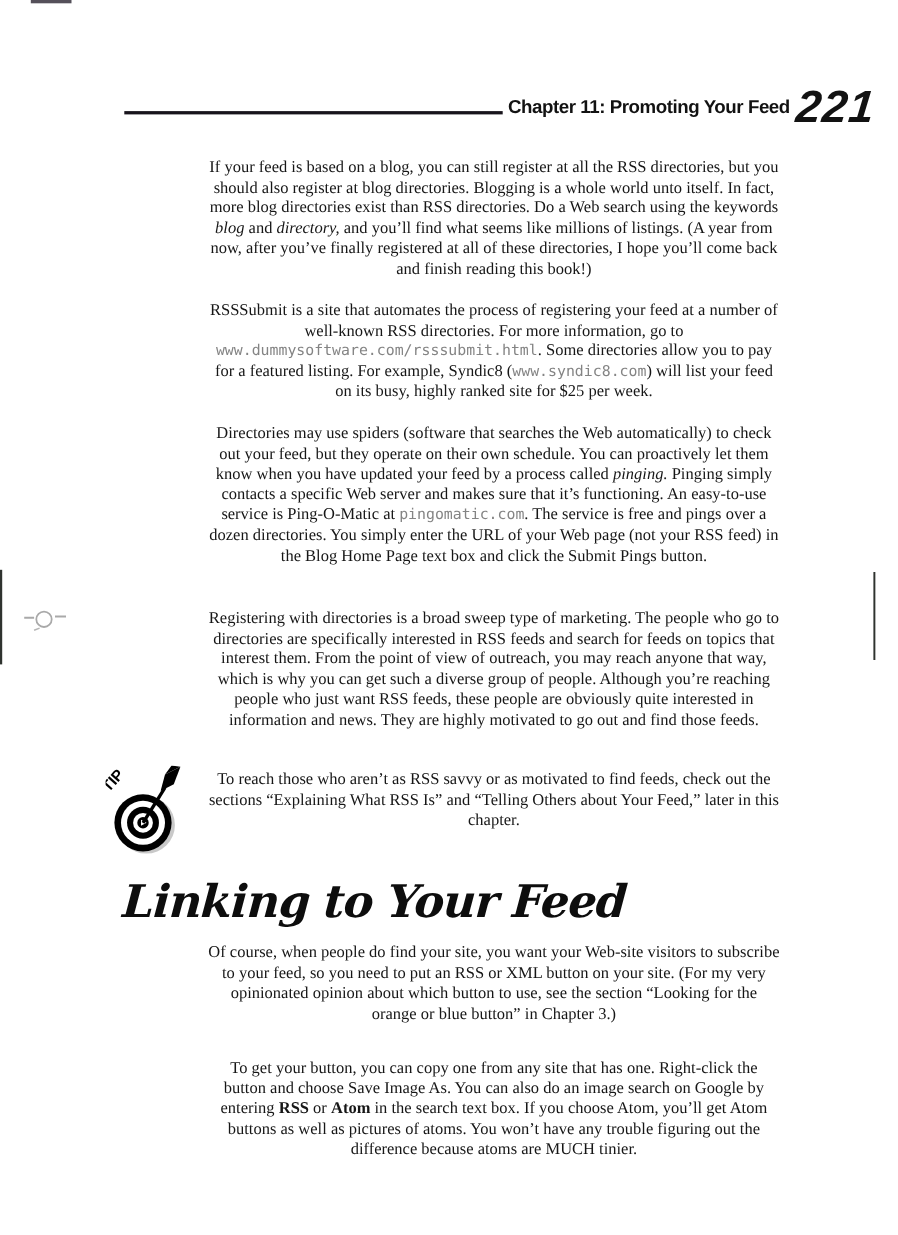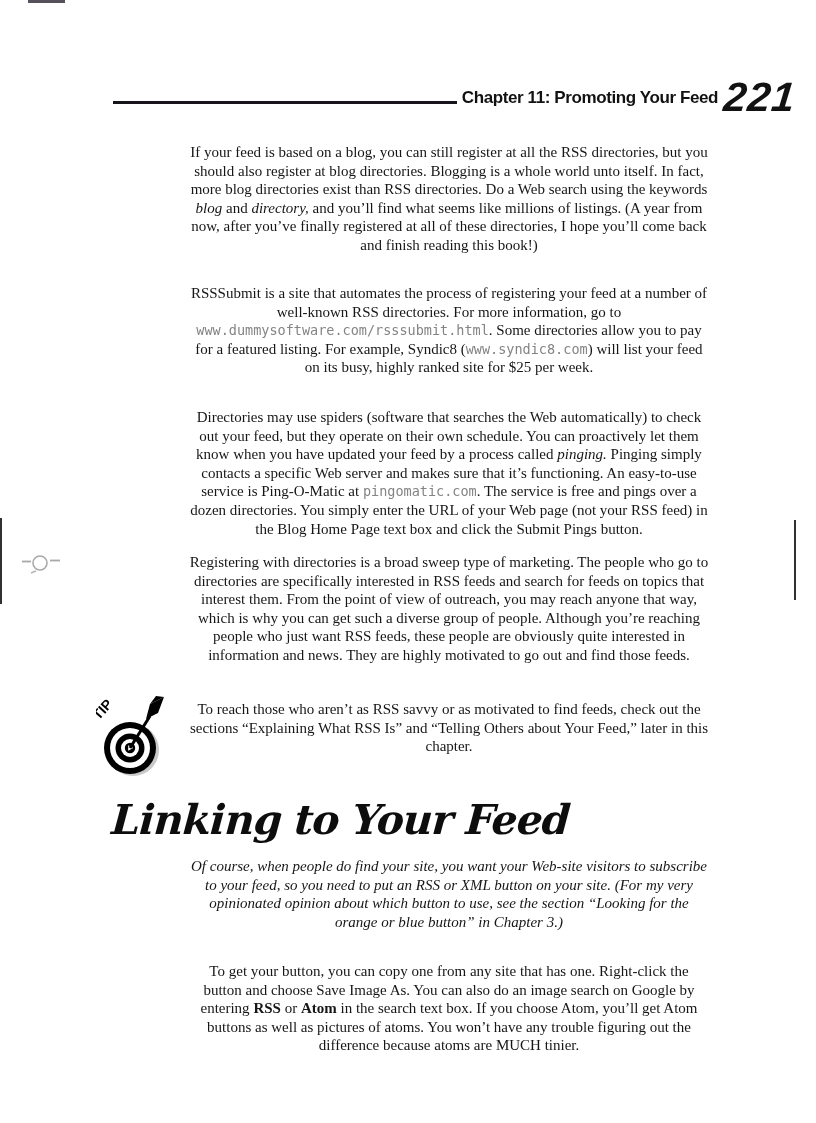--- a/index.html
+++ b/index.html
@@ -42,25 +42,25 @@
     transform: skewX(-6deg);
   }
 
   
   .para {
     position: absolute; left: 189px; width: 520px;
     font-size: 15px; line-height: 18.6px; color: #161616;
     text-align: center;
   }
   .para.p1  { top: 143px; }
-  .para.p2  { top: 273px; margin-top: 11px; }
-  .para.p3  { top: 408px; }
+  .para.p2  { top: 273px; }
+  .para.p3  { top: 385px; }
   .para.p4  { top: 553px; }
   .para.tip { top: 700px; }
-  .para.p5  { top: 857px; font-style: italic; }
+  .para.p5  { top: 857px; }
   .para.p6  { top: 962px; }
 
   .run-i { font-style: italic; }
   .run-b { font-weight: 700; }
   .run-c {
     font-family: "DejaVu Sans Mono", monospace;
     color: #848484; font-size: 13.5px;
   }
 
   

